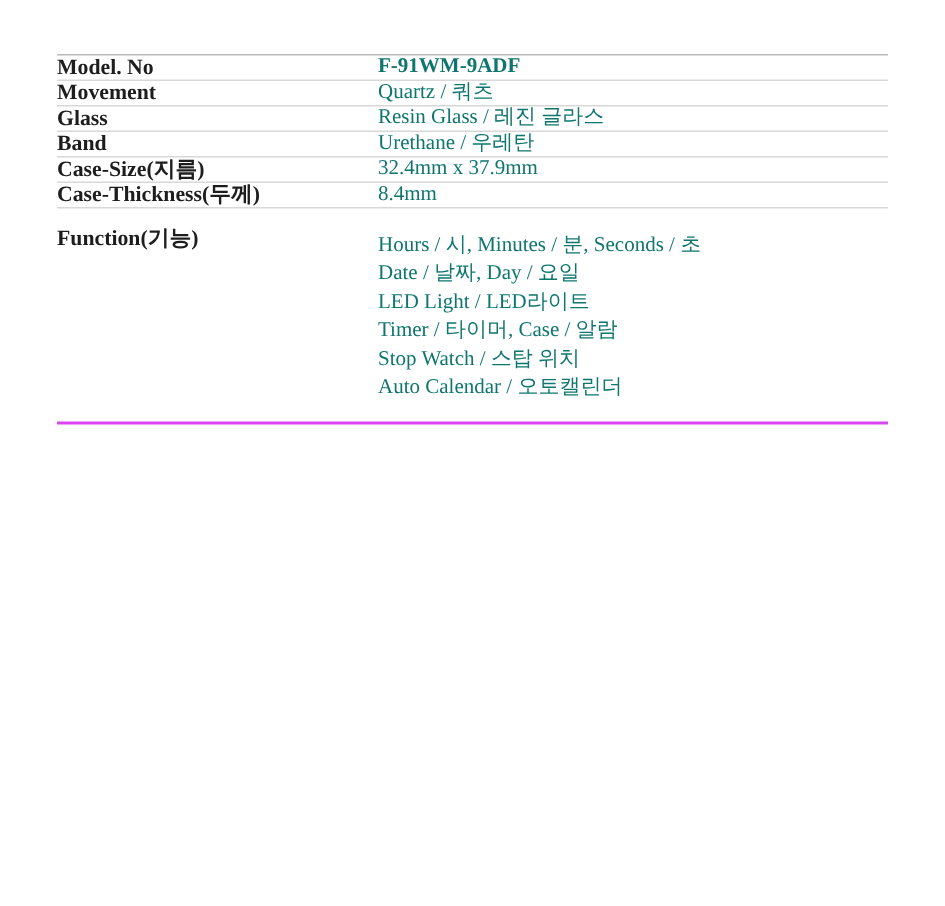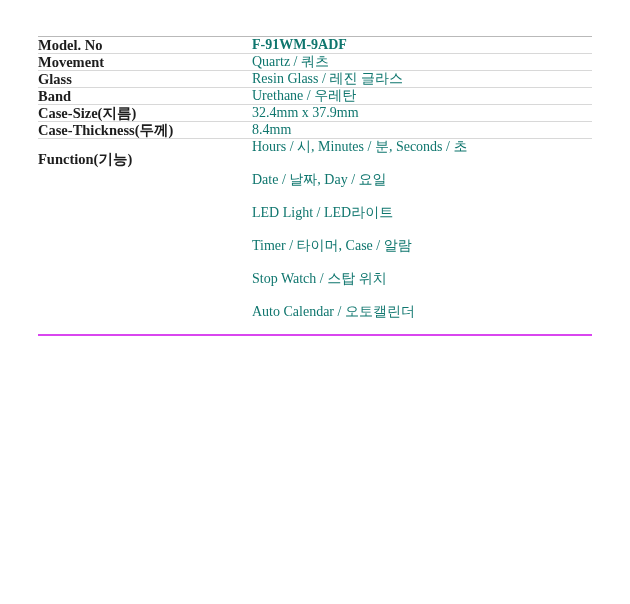--- a/index.html
+++ b/index.html
@@ -53,27 +53,27 @@
     font-size: 14px;
     color: #0f766e;
     padding: 9px 4px 9px 0;
     line-height: 16px;
     font-family: Liberation Serif, serif;
   }
   td.value .line {
     display: block;
   }
   td.value .line + .line {
-    margin-top: 17px;
+    margin-top: 3px;
   }
   tr.func td.label {
     padding-top: 12px;
   }
   tr.func td.value {
-    padding-top: 0;
+    padding-top: 17px;
     padding-bottom: 14px;
   }
 </style>
 </head>
 <body>
 
 <div class="sheet">
   <table class="spec">
     <tbody>
 

